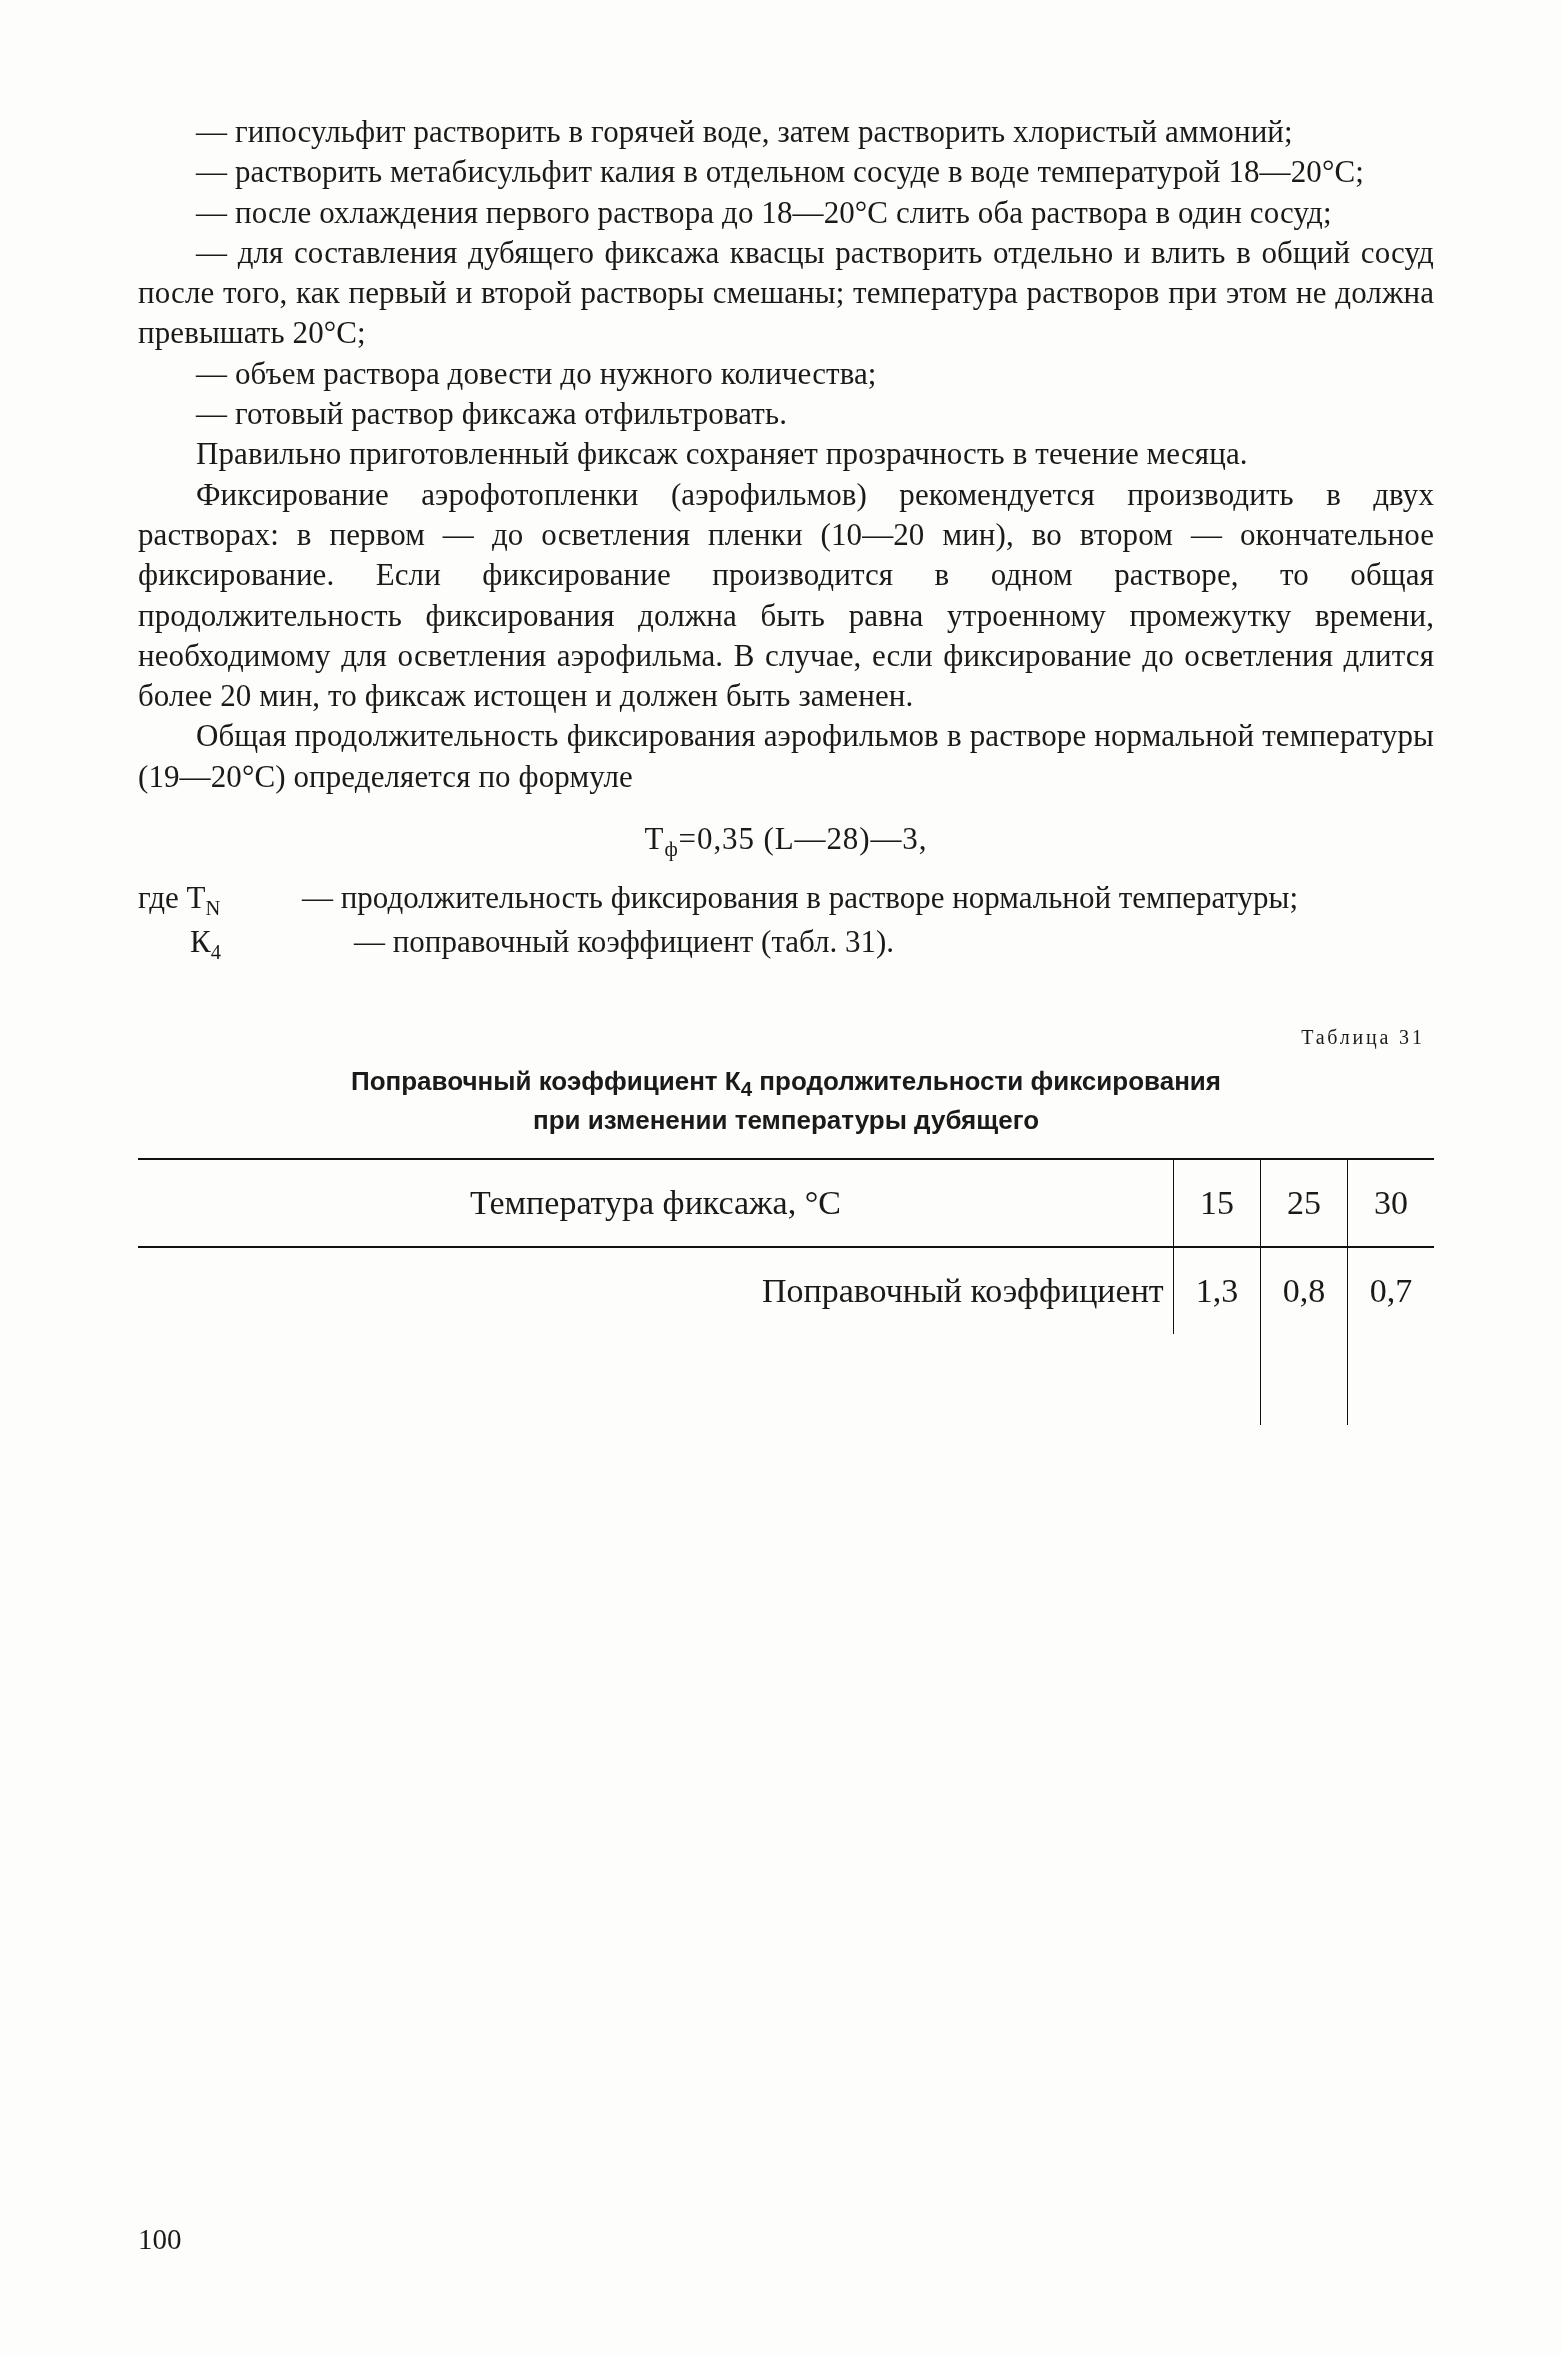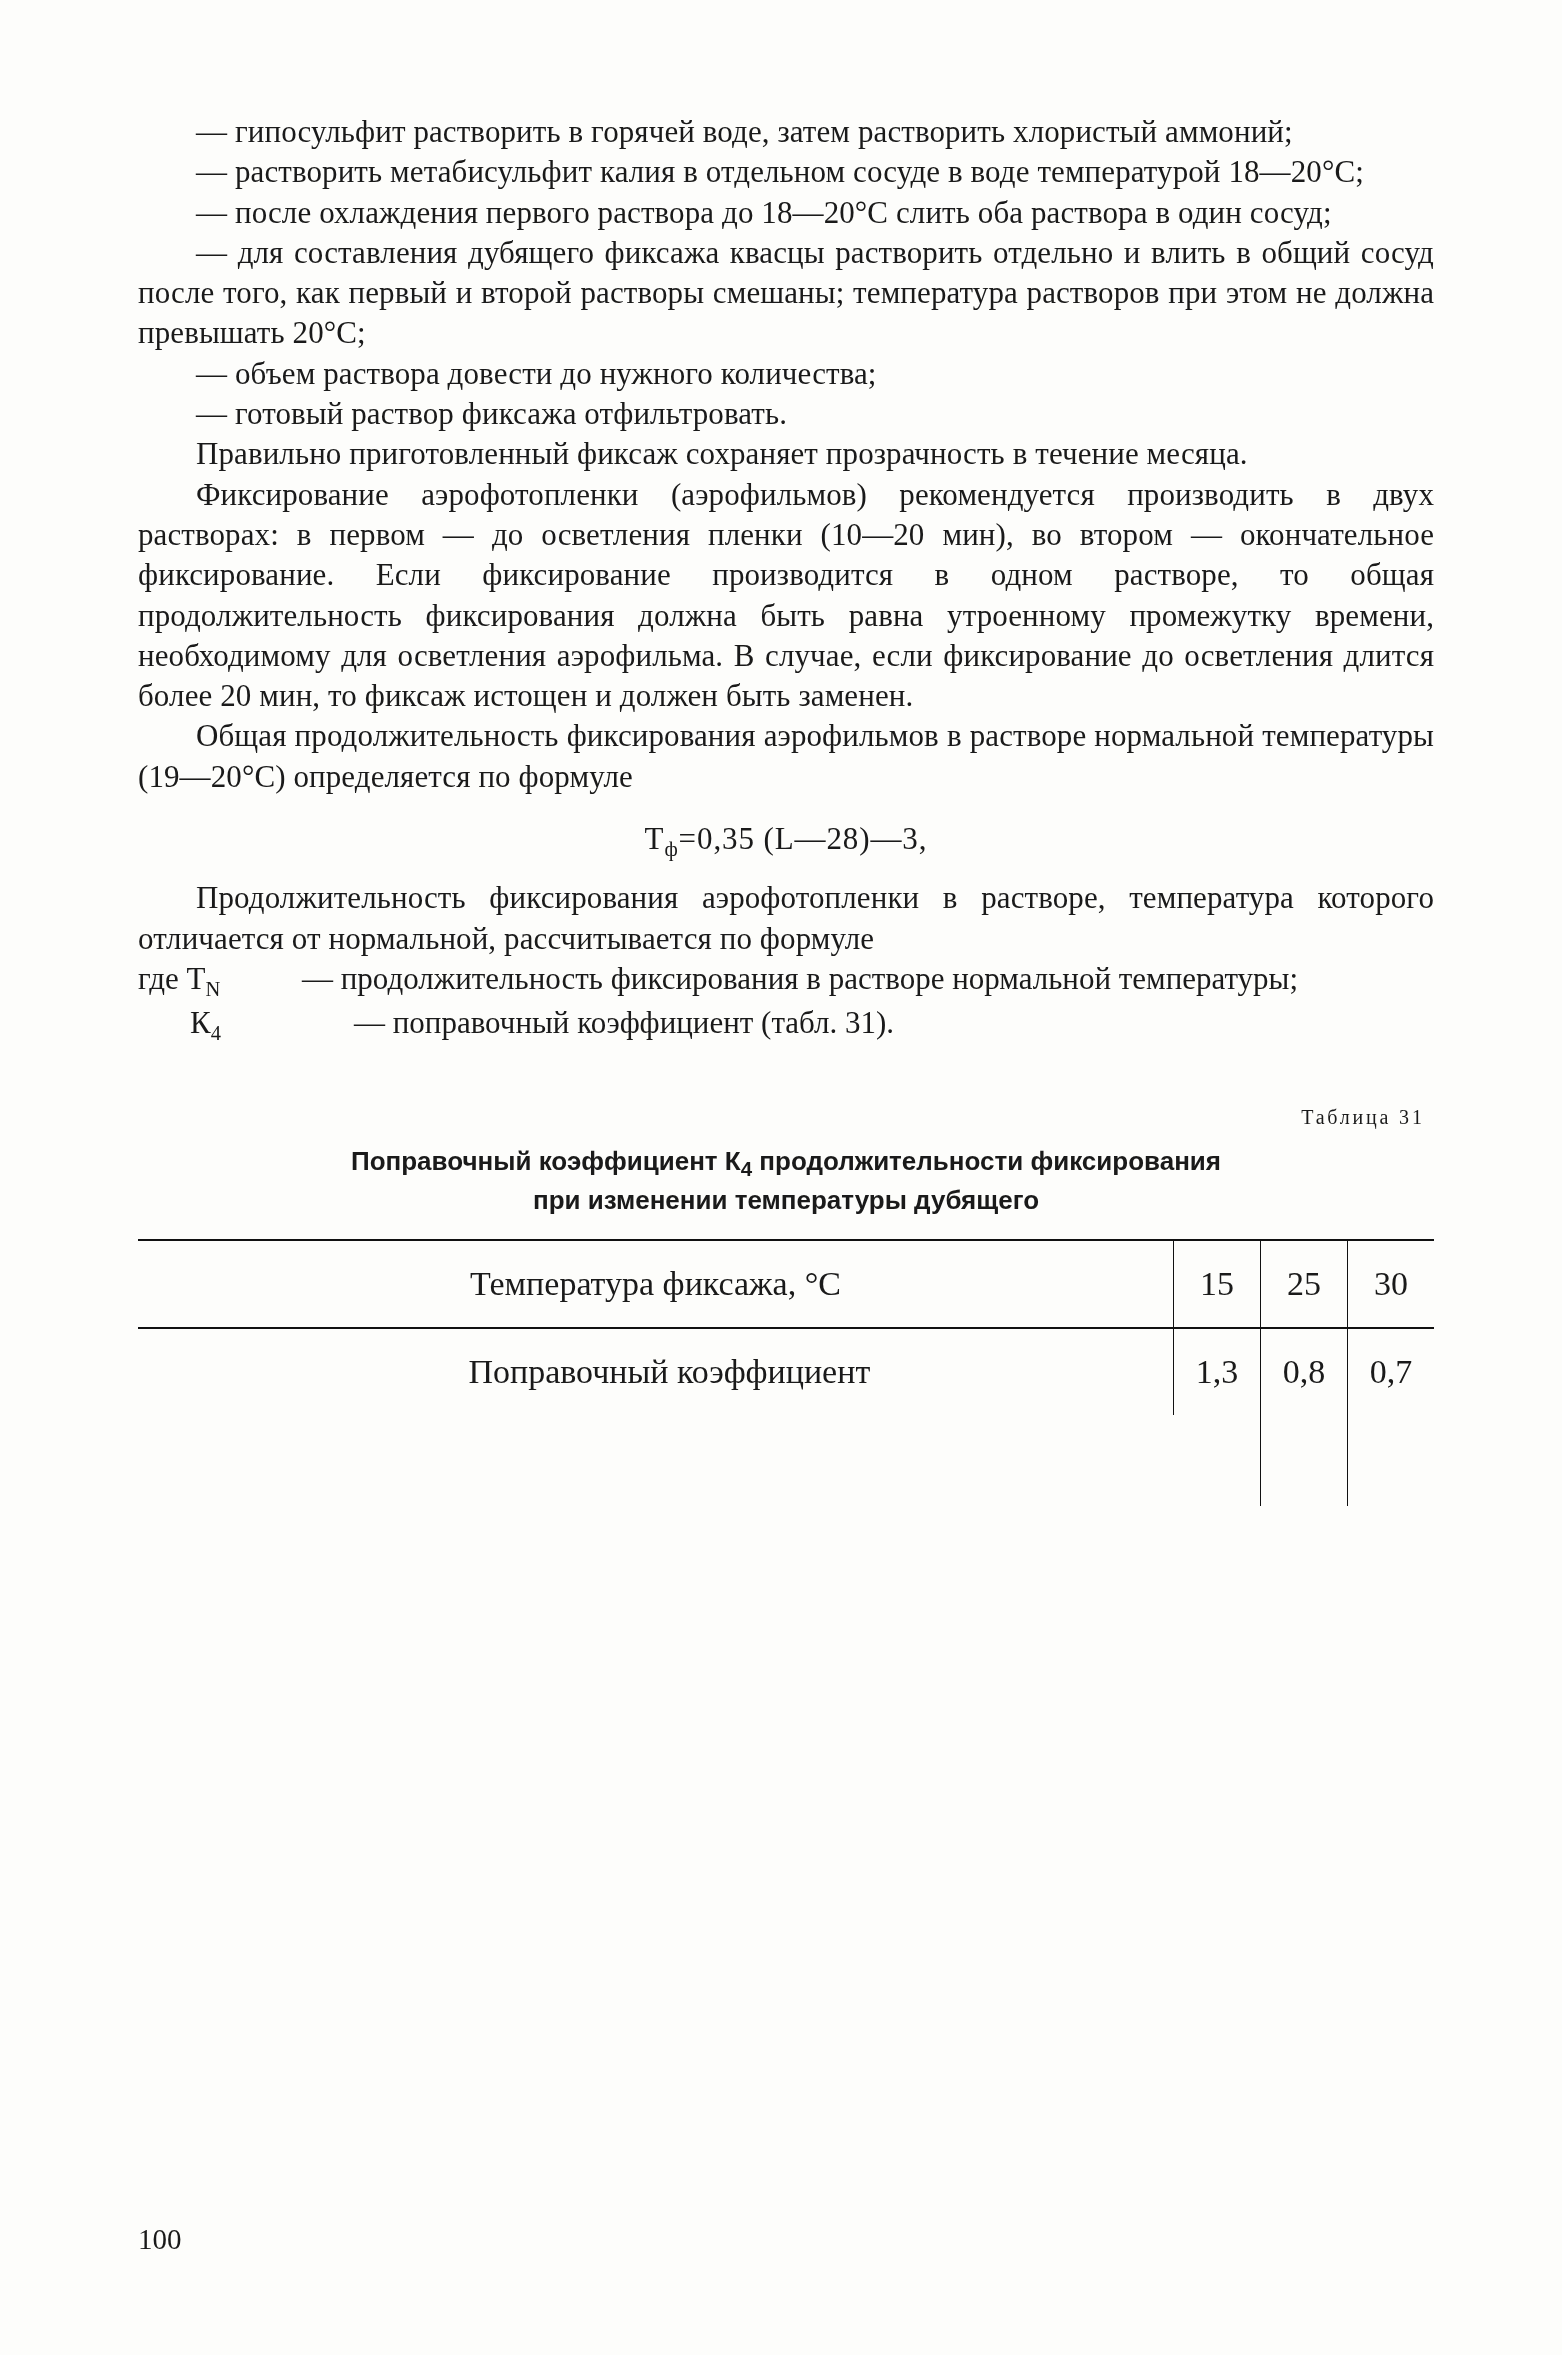--- a/index.html
+++ b/index.html
@@ -117,21 +117,21 @@
     width: 86px;
     text-align: center;
     padding: 24px 0;
     border-right: 1.9px solid #111;
     font-weight: normal;
   }
   td.val.last, th.val.last {
     border-right: none;
   }
   td.left-cell {
-    text-align: center;
+    text-align: right;
     padding: 24px 9.3px 24px 37px;
     border-right: 1.9px solid #111;
   }
   .tail-rules td {
     height: 89px;
     border-right: 1.9px solid #111;
   }
   .tail-rules td.last { border-right: none; }
   .tail-rules td.none { border-right: none; }
   .page-number {
@@ -155,21 +155,20 @@
     <p class="para dash">— готовый раствор фиксажа отфильтровать.</p>
     <p class="para indent">Правильно приготовленный фиксаж сохраняет прозрачность в течение месяца.</p>
     <p class="para indent">Фиксирование аэрофотопленки (аэрофильмов) рекомендуется производить в двух растворах: в первом — до осветления пленки (10—20 мин), во втором — окончательное фиксирование. Если фиксирование производится в одном растворе, то общая продолжительность фиксирования должна быть равна утроенному промежутку времени, необходимому для осветления аэрофильма. В случае, если фиксирование до осветления длится более 20 мин, то фиксаж истощен и должен быть заменен.</p>
     <p class="para indent">Общая продолжительность фиксирования аэрофильмов в растворе нормальной температуры (19—20°С) определяется по формуле</p>
 
     <div class="formula">
       <span>Т</span><span class="sub">ф</span><span>=0,35 (L—28)—3,</span>
     </div>
 
 
-    <p class="para indent">Продолжительность фиксирования аэрофотопленки в растворе, температура которого отличается от нормальной, рассчитывается по формуле</p>
 
 
     <div class="deflist">
       <div class="defrow">
         <div class="term">
           <span>где</span>
           <span>Т</span><span class="sub">N</span>
         </div>
         <div class="desc j">— продолжительность фиксирования в растворе нормальной температуры;</div>
       </div>

